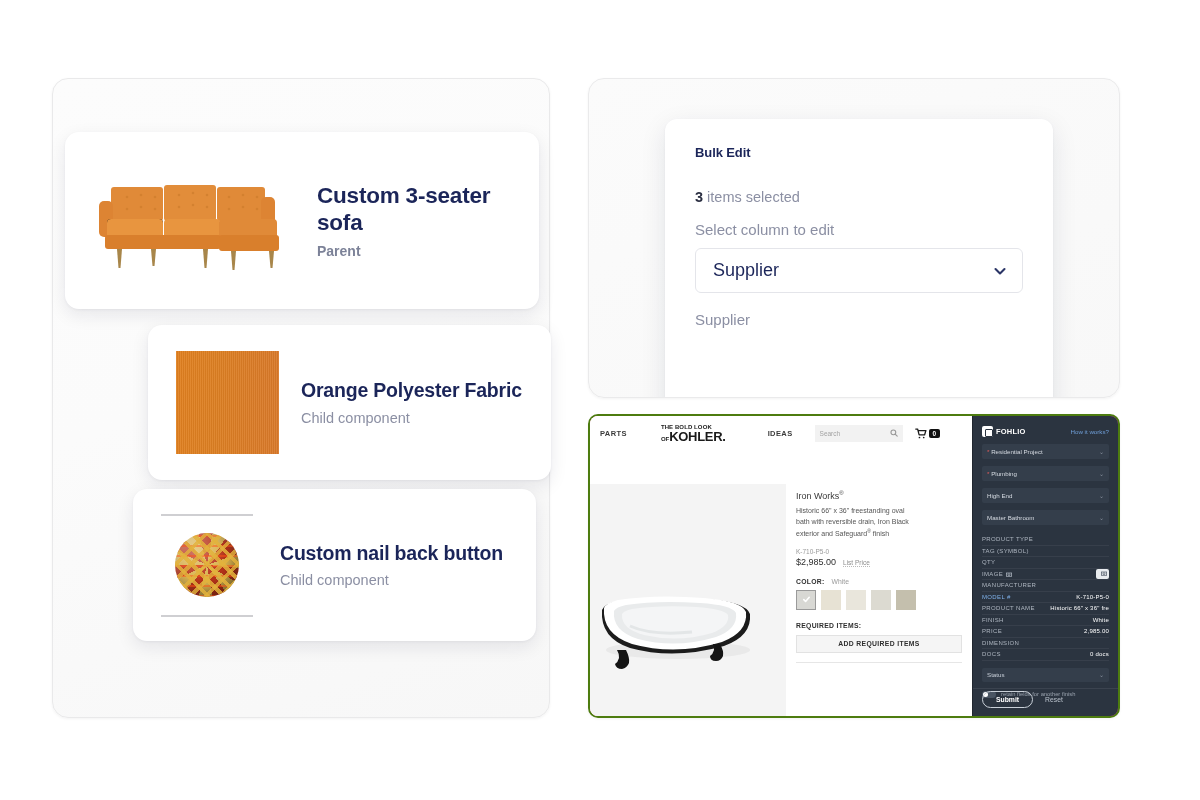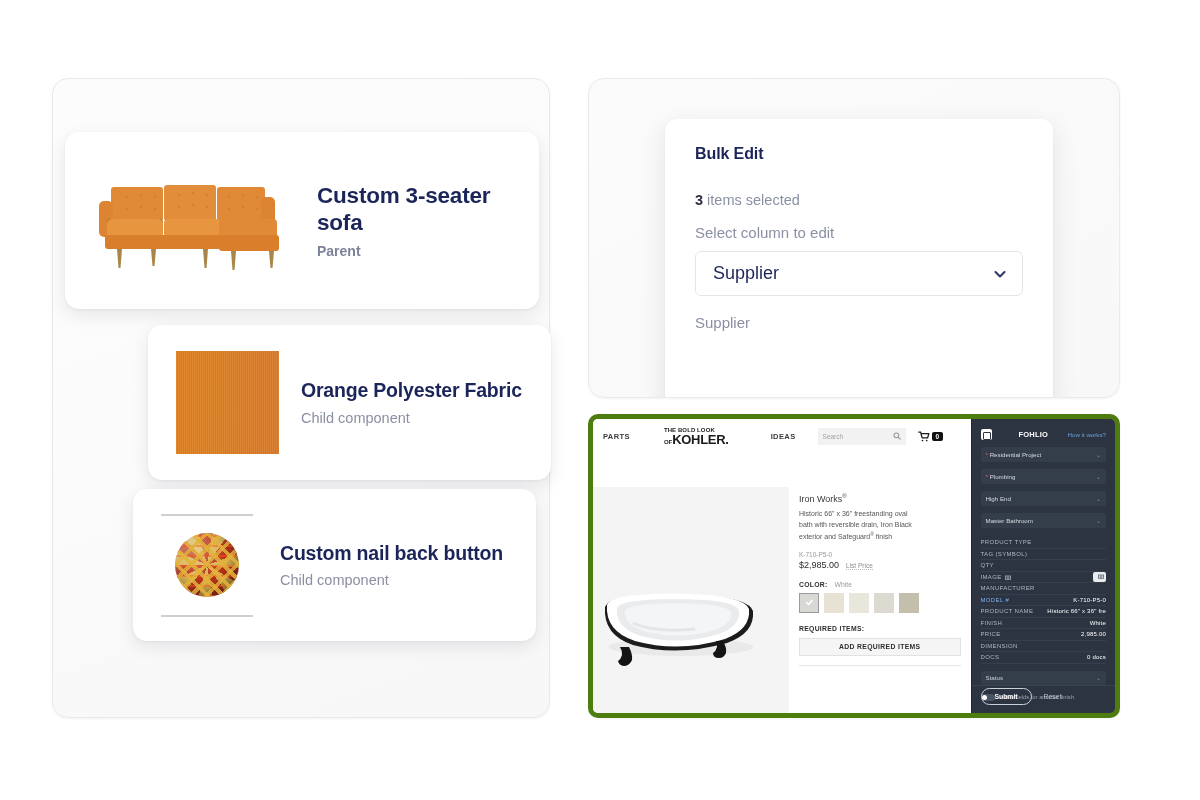--- a/index.html
+++ b/index.html
@@ -81,40 +81,40 @@
     box-shadow: 0 1px 3px rgba(0,0,0,.05);
     overflow: hidden;
   }
   .bulk-card {
     position: absolute; left: 76px; top: 40px;
     width: 388px; height: 330px;
     background:#fff; border-radius: 12px;
     box-shadow: 0 8px 26px rgba(20,25,60,.10), 0 1px 3px rgba(20,25,60,.05);
     padding: 26px 30px 0 30px;
   }
-  .bulk-title { color:#1b2559; font-size: 16px; font-weight:700; letter-spacing:-.1px; }
+  .bulk-title { color:#1b2559; font-size: 13px; font-weight:700; letter-spacing:-.1px; }
   .bulk-count { margin-top: 29px; font-size: 14.5px; color:#8b8fa3; }
   .bulk-count b { color:#2b2f42; font-weight:700; }
   .bulk-label { margin-top: 16px; font-size: 15px; color:#8b8fa3; }
   .bulk-select {
     margin-top: 10px; height: 45px; border:1px solid #e4e5ea; border-radius:6px;
     background:#fff; display:flex; align-items:center; justify-content:space-between;
     padding: 0 15px 0 17px;
   }
   .bulk-select .val { font-size: 18px; color:#1b2559; }
   .bulk-select .ph  { font-size: 18px; color:#b6b9c6; }
   .chev { width: 14px; height: 14px; display:block; }
   .chev path { stroke:#2b3566; stroke-width:2.1; fill:none; stroke-linecap:round; stroke-linejoin:round; }
   .bulk-label2 { margin-top: 18px; font-size: 15px; color:#8b8fa3; }
 
   
   .shot {
     position: absolute; left: 588px; top: 414px;
     width: 532px; height: 304px;
-    background:#ec4899; border:5px solid #4d7c0f; border-radius: 10px;
+    background:#ec4899; border:2px solid #4d7c0f; border-radius: 10px;
     overflow: hidden; box-shadow: 0 1px 3px rgba(0,0,0,.05);
   }
   .shot-inner { position:absolute; inset:0; display:flex; }
   .shot-site { position:relative; width: 385px; height: 100%; background:#fff; }
 
   .k-header { height: 34px; display:flex; align-items:center; padding: 0 10px; background:#fff; }
   .k-parts { font-size: 7.5px; font-weight:700; color:#3b3b3b; letter-spacing:.4px; }
   .k-logo { margin-left: 34px; line-height:1; }
   .k-logo .l1 { font-size: 6px; font-weight:700; color:#1a1a1a; letter-spacing:.1px; display:block; }
   .k-logo .l2 { font-size: 6px; font-weight:700; color:#1a1a1a; display:block; margin-top:0px;}
@@ -165,21 +165,21 @@
   
   .fohlio {
     width: 147px; background:#2b3440; position:relative; padding: 10px 9px 0 9px;
     border-left:1px solid #20262f;
   }
   .fo-top { display:flex; align-items:center; justify-content:space-between; }
   .fo-brand { display:flex; align-items:center; gap:3px; }
   .fo-mark { width:11px; height:11px; background:#fff; border-radius:2px; position:relative; }
   .fo-mark::after{ content:""; position:absolute; left:2.5px; top:2.5px; width:6px; height:6px;
      border:1.3px solid #2b3440; border-radius:1px; }
-  .fo-name { color:#fff; font-size:7.5px; font-weight:700; letter-spacing:.2px;margin-left:24px; }
+  .fo-name { color:#fff; font-size:7.5px; font-weight:700; letter-spacing:.2px; }
   .fo-how { color:#6f9fd8; font-size:6.2px; }
   .fo-sel {
     margin-top: 7px; height: 15px; background:#343e4b; border-radius:2px;
     display:flex; align-items:center; justify-content:space-between; padding: 0 5px;
   }
   .fo-sel span { color:#d6dbe2; font-size:6.2px; }
   .fo-sel .c { color:#8a93a0; font-size:6px; }
   .fo-req { color:#e0e5eb; font-size:6.2px; }
   .fo-req i { color:#e05a5a; font-style:normal; }
   .fo-fields { margin-top: 9px; }

